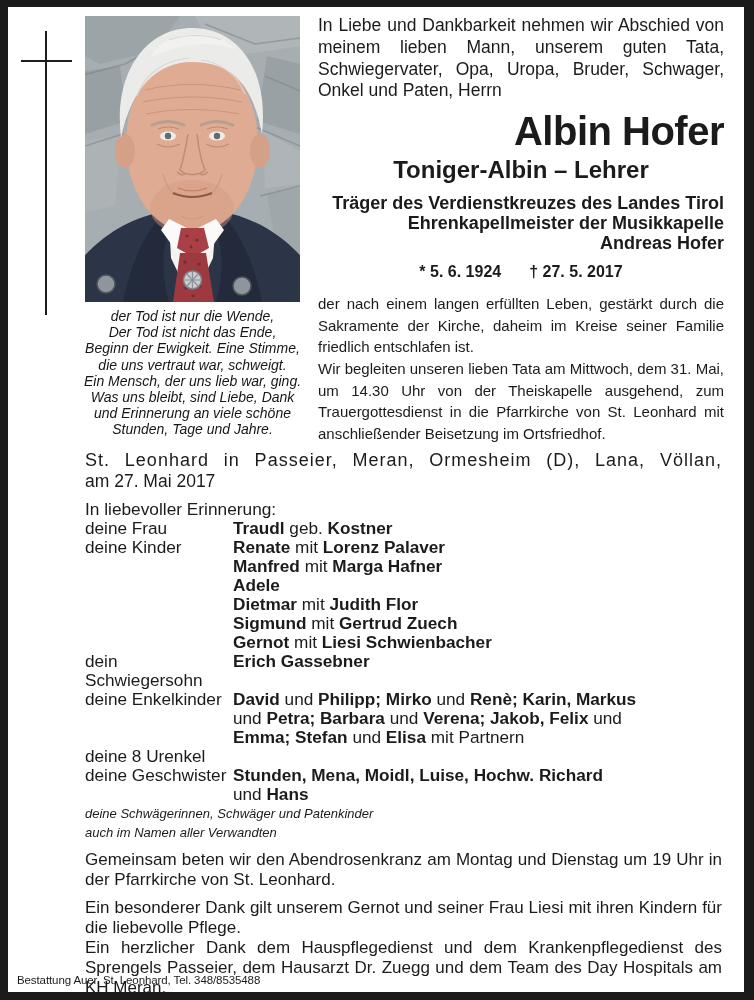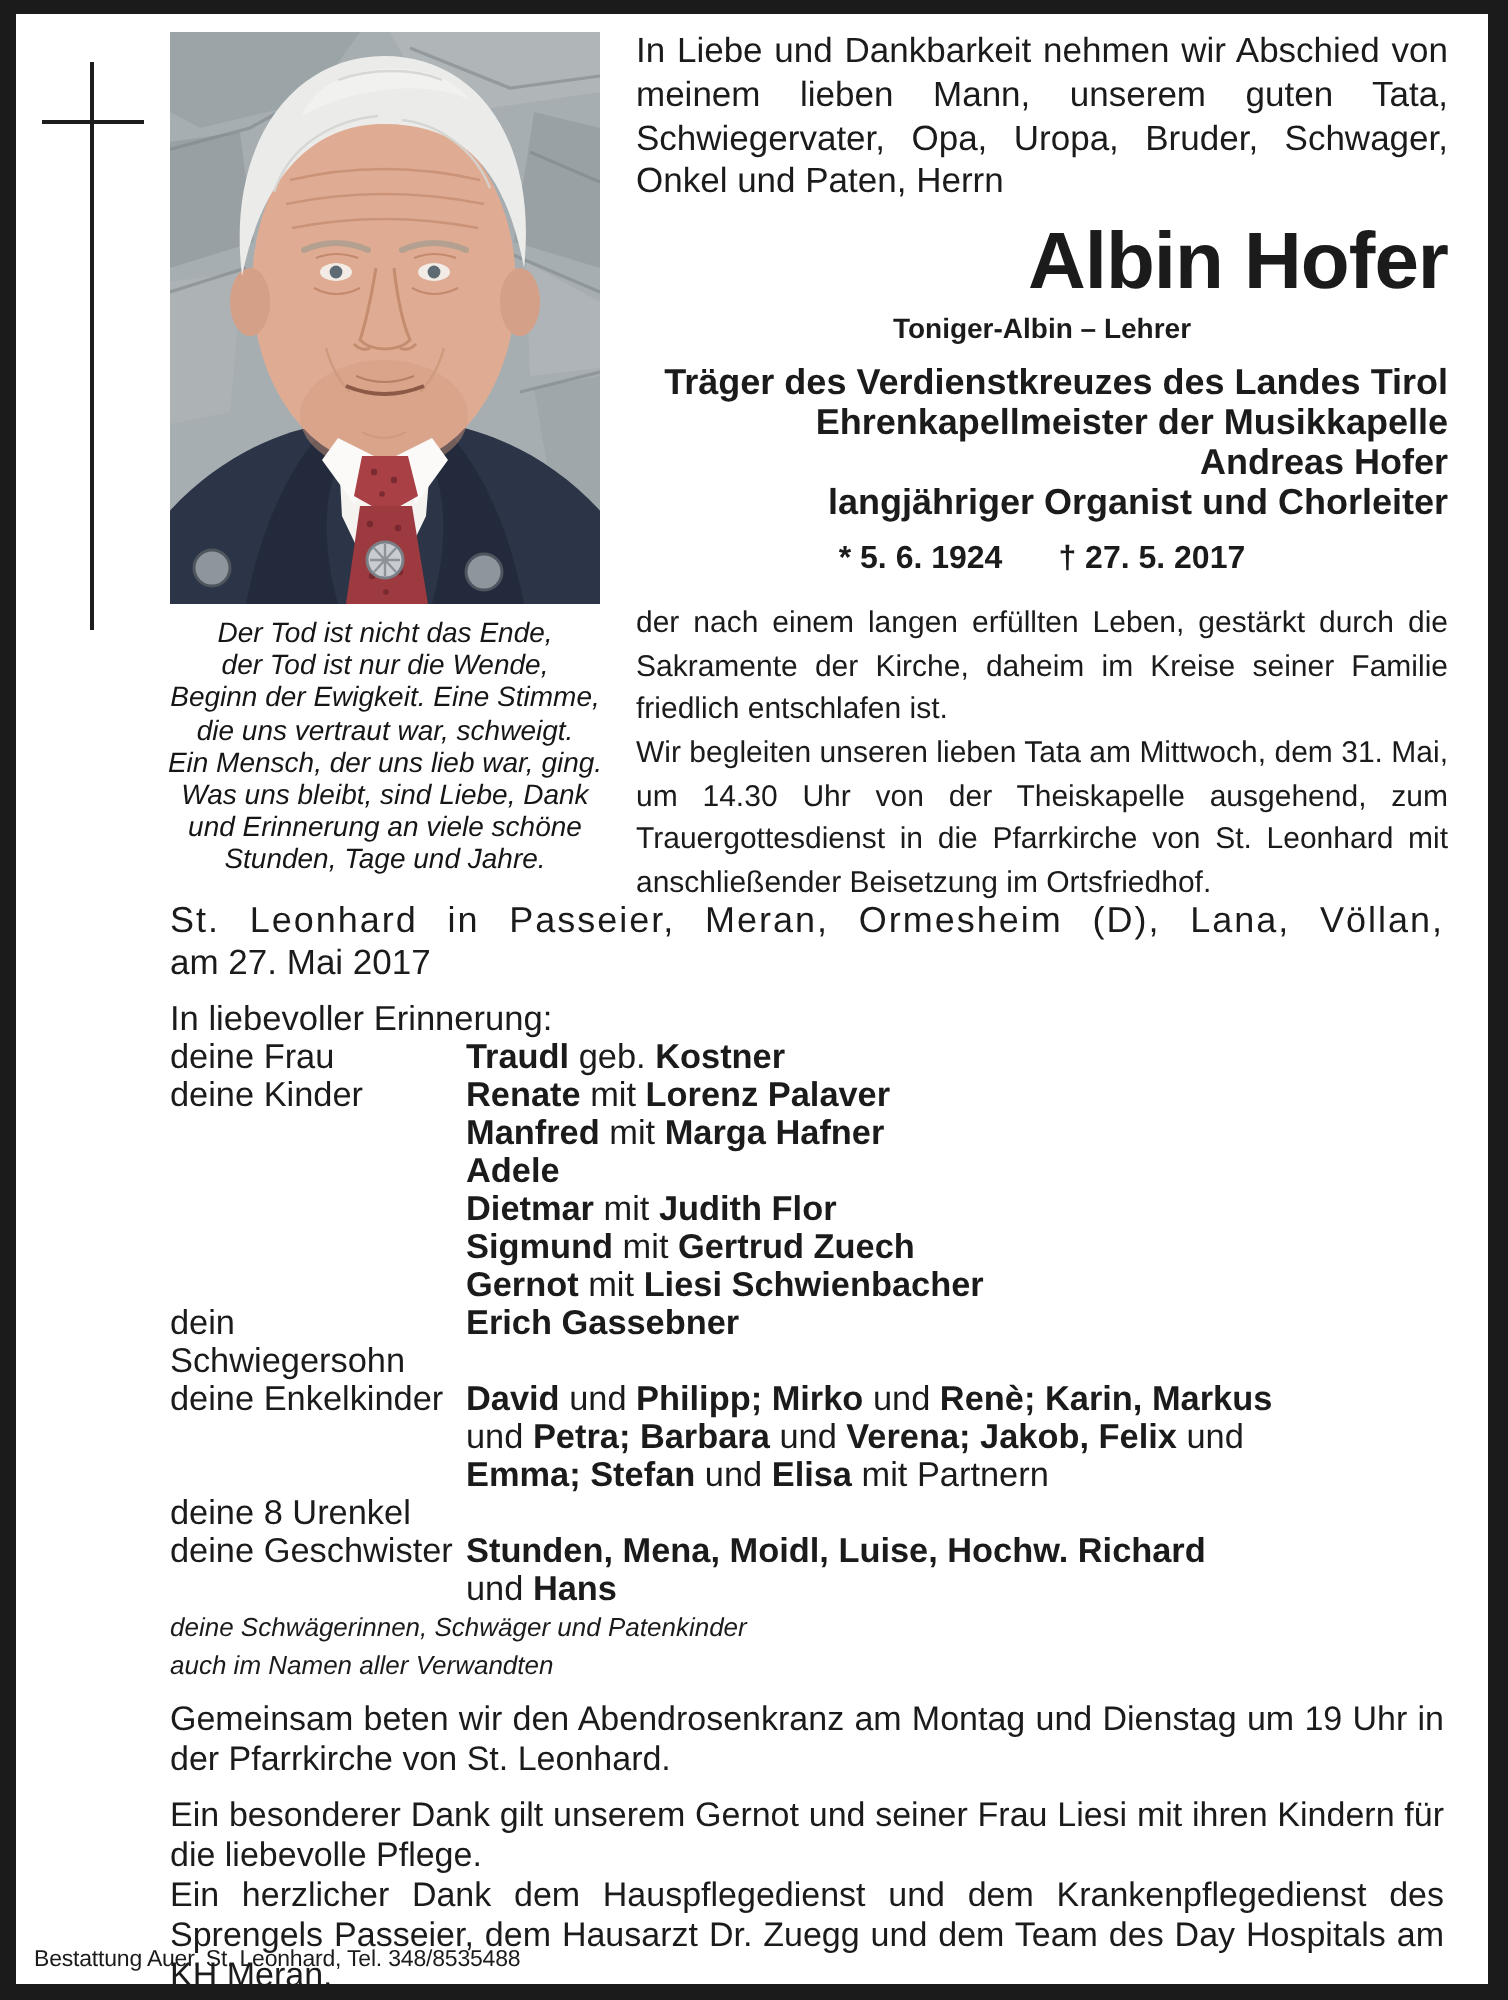--- a/index.html
+++ b/index.html
@@ -10,21 +10,21 @@
   .cross-v{position:absolute;left:45px;top:31px;width:2px;height:284px;background:#1d1d1d;}
   .cross-h{position:absolute;left:21px;top:60px;width:51px;height:2px;background:#1d1d1d;}
   
   .photo{position:absolute;left:85px;top:16px;width:215px;height:286px;overflow:hidden;background:#a7aeb1;}
   
   .poem{position:absolute;left:70px;top:308px;width:245px;text-align:center;font-style:italic;font-size:14px;line-height:16.2px;color:#161616;}
   
   .rightcol{position:absolute;left:318px;top:15px;width:406px;}
   .intro{font-size:17.5px;line-height:21.8px;text-align:justify;margin:0;}
   .name{font-size:40px;font-weight:bold;text-align:right;margin:6px 0 0 0;letter-spacing:-0.5px;line-height:46px;}
-  .subtitle{font-size:14px;font-weight:bold;text-align:center;margin-top:2px;}
+  .subtitle{font-size:24px;font-weight:bold;text-align:center;margin-top:2px;}
   .honors{font-size:18px;font-weight:bold;text-align:right;margin-top:9px;line-height:20px;}
   .dates{font-size:16px;font-weight:bold;text-align:center;margin-top:10px;}
   .dates .death{margin-left:28px;}
   .bodytext{margin-top:12px;font-size:15px;line-height:21.6px;text-align:justify;}
   .bodytext .jpar{hyphens:manual;}
   
   .mainsec{position:absolute;left:85px;top:450px;width:637px;}
   .loc1{display:block;font-size:18px;line-height:20.5px;letter-spacing:1px;text-align:justify;text-align-last:justify;}
   .loc2{display:block;font-size:17.5px;line-height:20.5px;}
   .remember{margin-top:9px;font-size:17.3px;line-height:19px;}
@@ -142,39 +142,38 @@
       </g>
 
       <g fill="#8e959c" stroke="#4f555c" stroke-width="1.5">
         <circle cx="21" cy="268" r="9"></circle>
         <circle cx="157" cy="270" r="9"></circle>
       </g>
     </svg>
   </div>
 
   <div class="poem">
+      <div class="poem-line">der Tod ist nur die Wende,</div>
       <div class="poem-line">Der Tod ist nicht das Ende,</div>
-      <div class="poem-line">der Tod ist nur die Wende,</div>
       <div class="poem-line">Beginn der Ewigkeit. Eine Stimme,</div>
       <div class="poem-line">die uns vertraut war, schweigt.</div>
       <div class="poem-line">Ein Mensch, der uns lieb war, ging.</div>
       <div class="poem-line">Was uns bleibt, sind Liebe, Dank</div>
       <div class="poem-line">und Erinnerung an viele schöne</div>
       <div class="poem-line">Stunden, Tage und Jahre.</div>
     </div>
 
   <div class="rightcol">
     <p class="intro">In Liebe und Dankbarkeit nehmen wir Abschied von meinem lieben Mann, unserem guten Tata, Schwiegervater, Opa, Uropa, Bruder, Schwager, Onkel und Paten, Herrn</p>
     <h1 class="name">Albin Hofer</h1>
     <div class="subtitle">Toniger-Albin – Lehrer</div>
     <div class="honors">
         <div class="honor-line">Träger des Verdienstkreuzes des Landes Tirol</div>
         <div class="honor-line">Ehrenkapellmeister der Musikkapelle</div>
         <div class="honor-line">Andreas Hofer</div>
-        <div class="honor-line">langjähriger Organist und Chorleiter</div>
       </div>
     <div class="dates">
       <span class="birth">* 5. 6. 1924</span><span class="death">† 27. 5. 2017</span>
     </div>
     <div class="bodytext">
         <div class="jpar">der nach einem langen erfüllten Leben, gestärkt durch die Sakramente der Kirche, daheim im Krei­se seiner Familie friedlich entschlafen ist.</div>
         <div class="jpar">Wir begleiten unseren lieben Tata am Mittwoch, dem 31. Mai, um 14.30 Uhr von der Theiskapelle ausgehend, zum Trauergottesdienst in die Pfarr­kirche von St. Leonhard mit anschließender Bei­setzung im Ortsfriedhof.</div>
       </div>
   </div>
 

